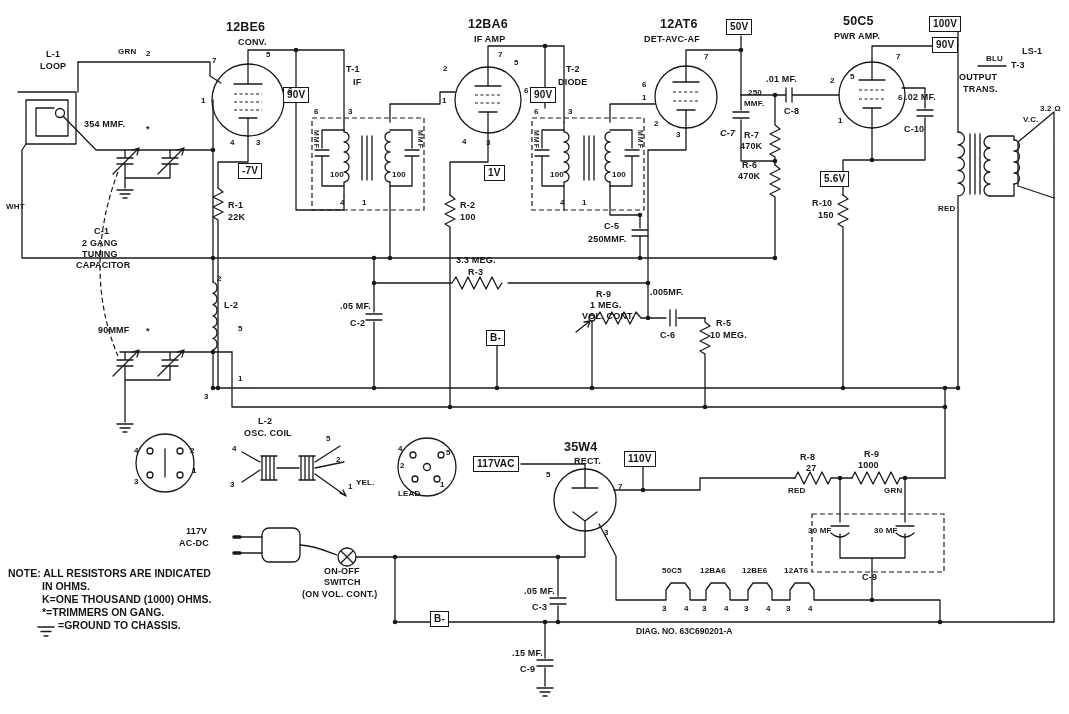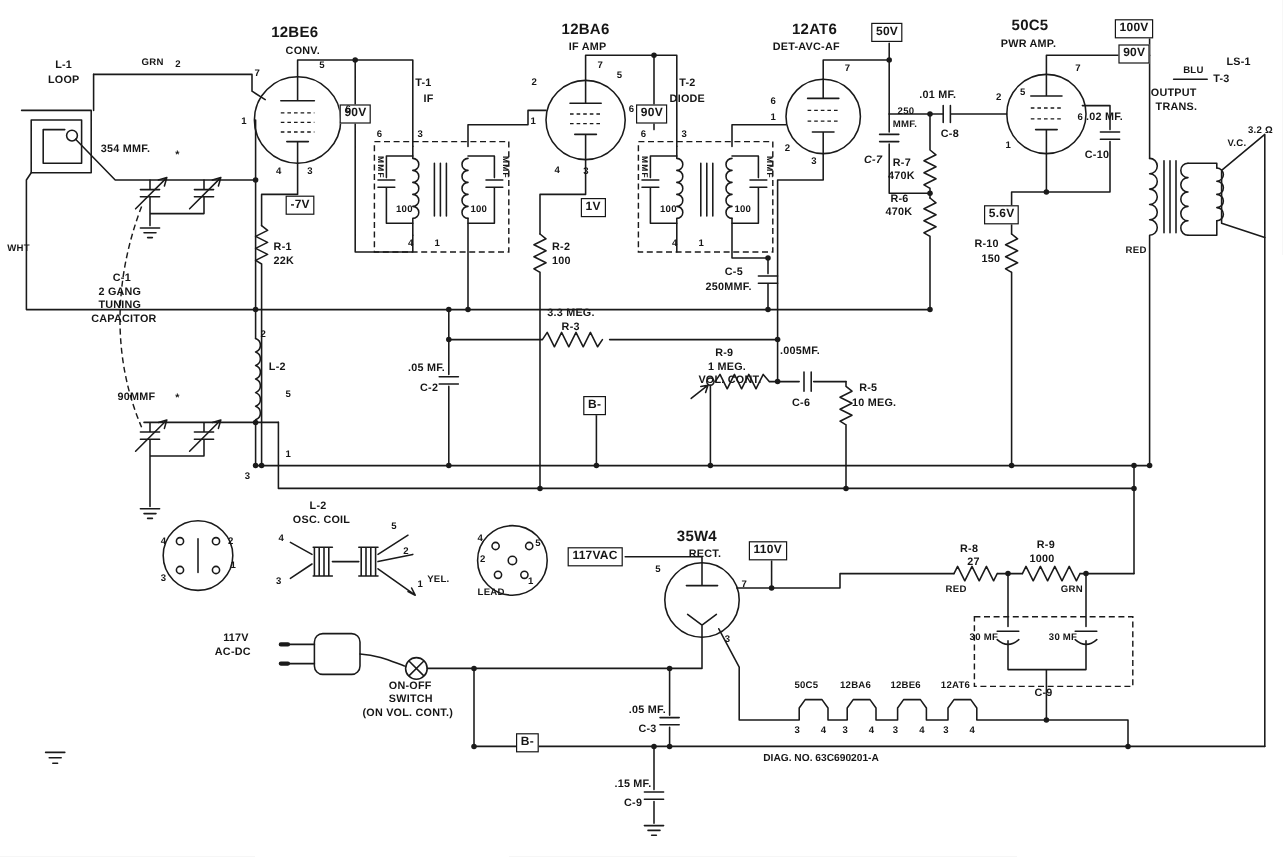--- a/index.html
+++ b/index.html
@@ -376,16 +376,23 @@
       <span class="lbl k-s" style="left: 662px; top: 604px;">3</span>
       <span class="lbl k-s" style="left: 684px; top: 604px;">4</span>
       <span class="lbl k-s" style="left: 702px; top: 604px;">3</span>
       <span class="lbl k-s" style="left: 724px; top: 604px;">4</span>
       <span class="lbl k-s" style="left: 744px; top: 604px;">3</span>
       <span class="lbl k-s" style="left: 766px; top: 604px;">4</span>
       <span class="lbl k-s" style="left: 786px; top: 604px;">3</span>
       <span class="lbl k-s" style="left: 808px; top: 604px;">4</span>
     </div>
 
+<div id="note-block">
+  <span class="nl">NOTE: ALL RESISTORS ARE INDICATED</span>
+  <span class="nl ind">IN OHMS.</span>
+  <span class="nl ind">K=ONE THOUSAND (1000) OHMS.</span>
+  <span class="nl ind">*=TRIMMERS ON GANG.</span>
+  <span class="nl ind2">=GROUND TO CHASSIS.</span>
+</div>
 
 <span id="diag-no">DIAG. NO. 63C690201-A</span>
 
 </div>
 
 </body></html>

